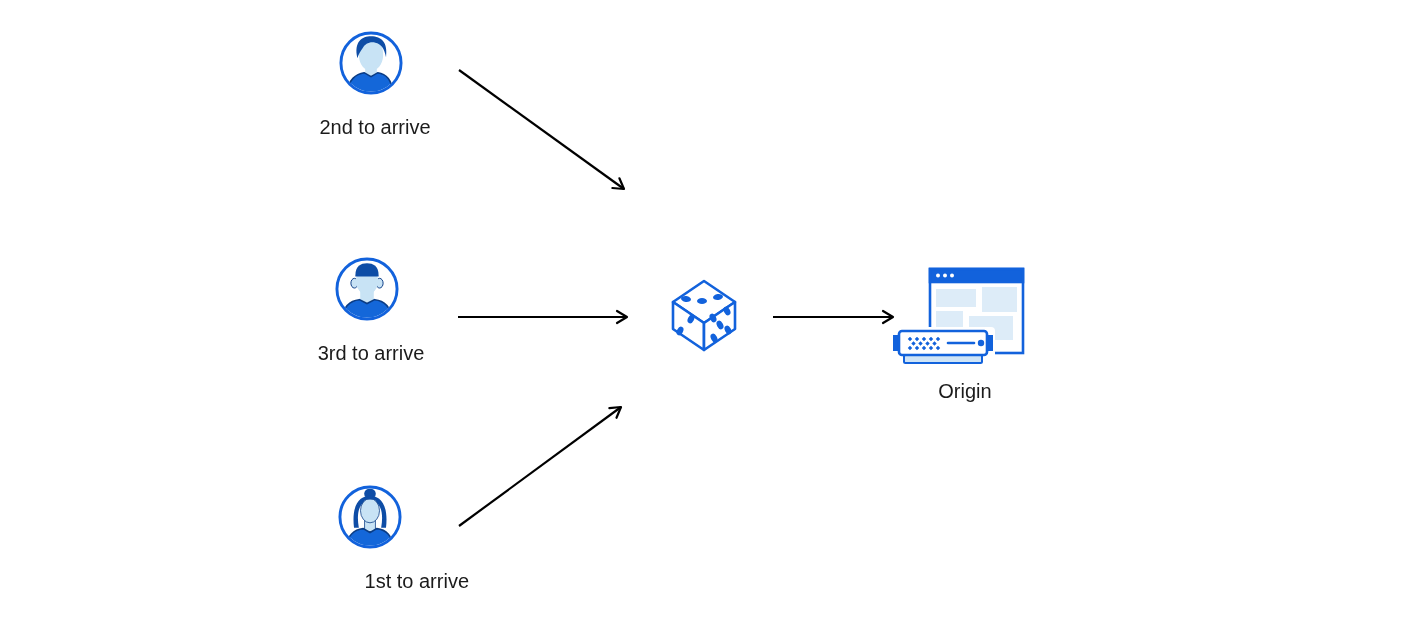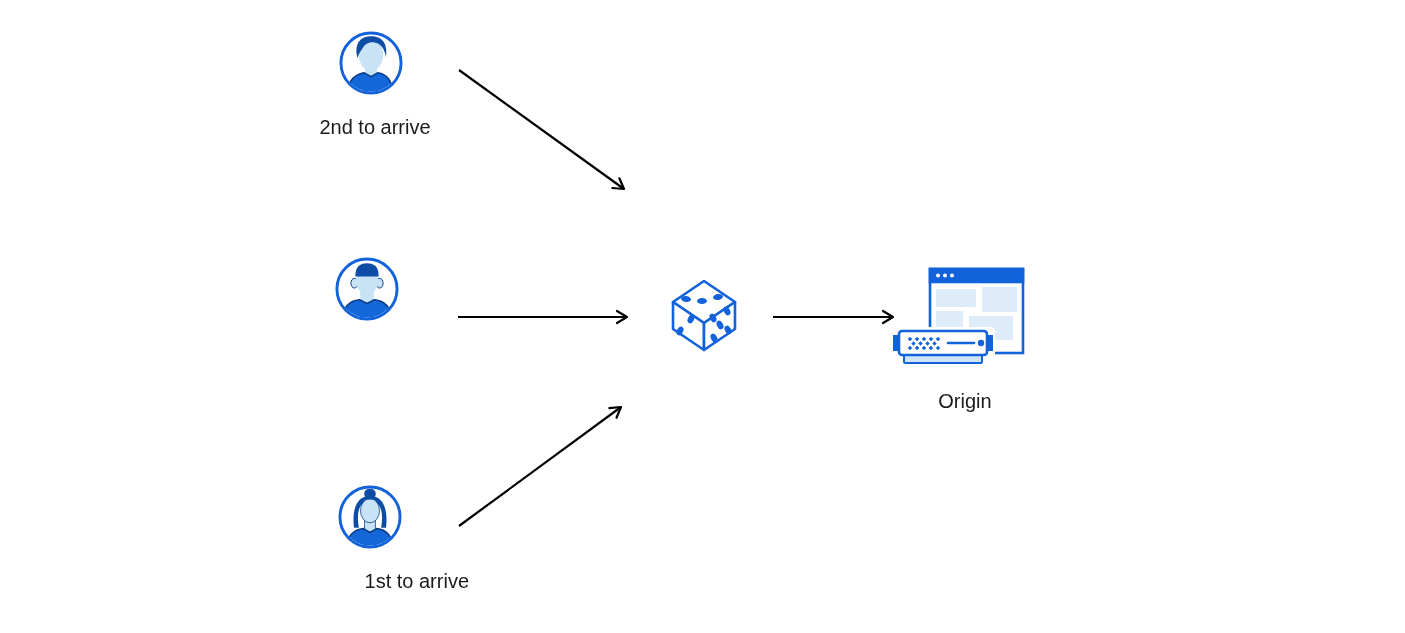--- a/index.html
+++ b/index.html
@@ -72,20 +72,21 @@
       <g clip-path="url(#c2)">
         <ellipse cx="20" cy="27" rx="3.6" ry="5" fill="#c8e3f5" stroke="#0a3c85" stroke-width="1"></ellipse>
         <ellipse cx="46" cy="27" rx="3.6" ry="5" fill="#c8e3f5" stroke="#0a3c85" stroke-width="1"></ellipse>
         <rect x="26" y="33" width="14" height="14" fill="#c8e3f5"></rect>
         <ellipse cx="33" cy="25" rx="11.5" ry="13.5" fill="#c8e3f5"></ellipse>
         <path d="M21,19 C21,9.5 26.5,6.5 33,6.5 C39.5,6.5 45,9.5 45,19 L45,20 L21,20 Z" fill="#0e4da6"></path>
         <path d="M7,66 C8,51 16,45 25,44 L33,48 L41,44 C50,45 58,51 59,66 Z" fill="#1467d9" stroke="#0a3c85" stroke-width="1.6"></path>
       </g>
     </svg>
   </div>
+  <div class="node-label" style="left:271px;top:341px;">3rd to arrive</div>
 
   <div class="abs" style="left:338px;top:485px;">
     <svg width="64" height="64" viewBox="0 0 66 66">
       <defs>
           <clipPath id="c3">
             <circle cx="33" cy="33" r="29.5"></circle>
           </clipPath>
         </defs>
       <circle cx="33" cy="33" r="31" fill="#ffffff" stroke="#1262dc" stroke-width="3"></circle>
       <g clip-path="url(#c3)">
@@ -158,15 +159,15 @@
           M20,87.8 l2.2,2.2 l-2.2,2.2 l-2.2,-2.2 Z
           M27,87.8 l2.2,2.2 l-2.2,2.2 l-2.2,-2.2 Z
           M34,87.8 l2.2,2.2 l-2.2,2.2 l-2.2,-2.2 Z
           M41,87.8 l2.2,2.2 l-2.2,2.2 l-2.2,-2.2 Z
           M48,87.8 l2.2,2.2 l-2.2,2.2 l-2.2,-2.2 Z"></path>
         <line x1="58" y1="85" x2="84" y2="85" stroke="#1262dc" stroke-width="2.6" stroke-linecap="round"></line>
         <circle cx="91" cy="85" r="3.2" fill="#1262dc"></circle>
       </g>
     </svg>
   </div>
-  <div class="node-label" style="left:865px;top:389px;text-align:center;">Origin</div>
+  <div class="node-label" style="left:865px;top:379px;text-align:center;">Origin</div>
 
 </div>
 
 </body></html>

